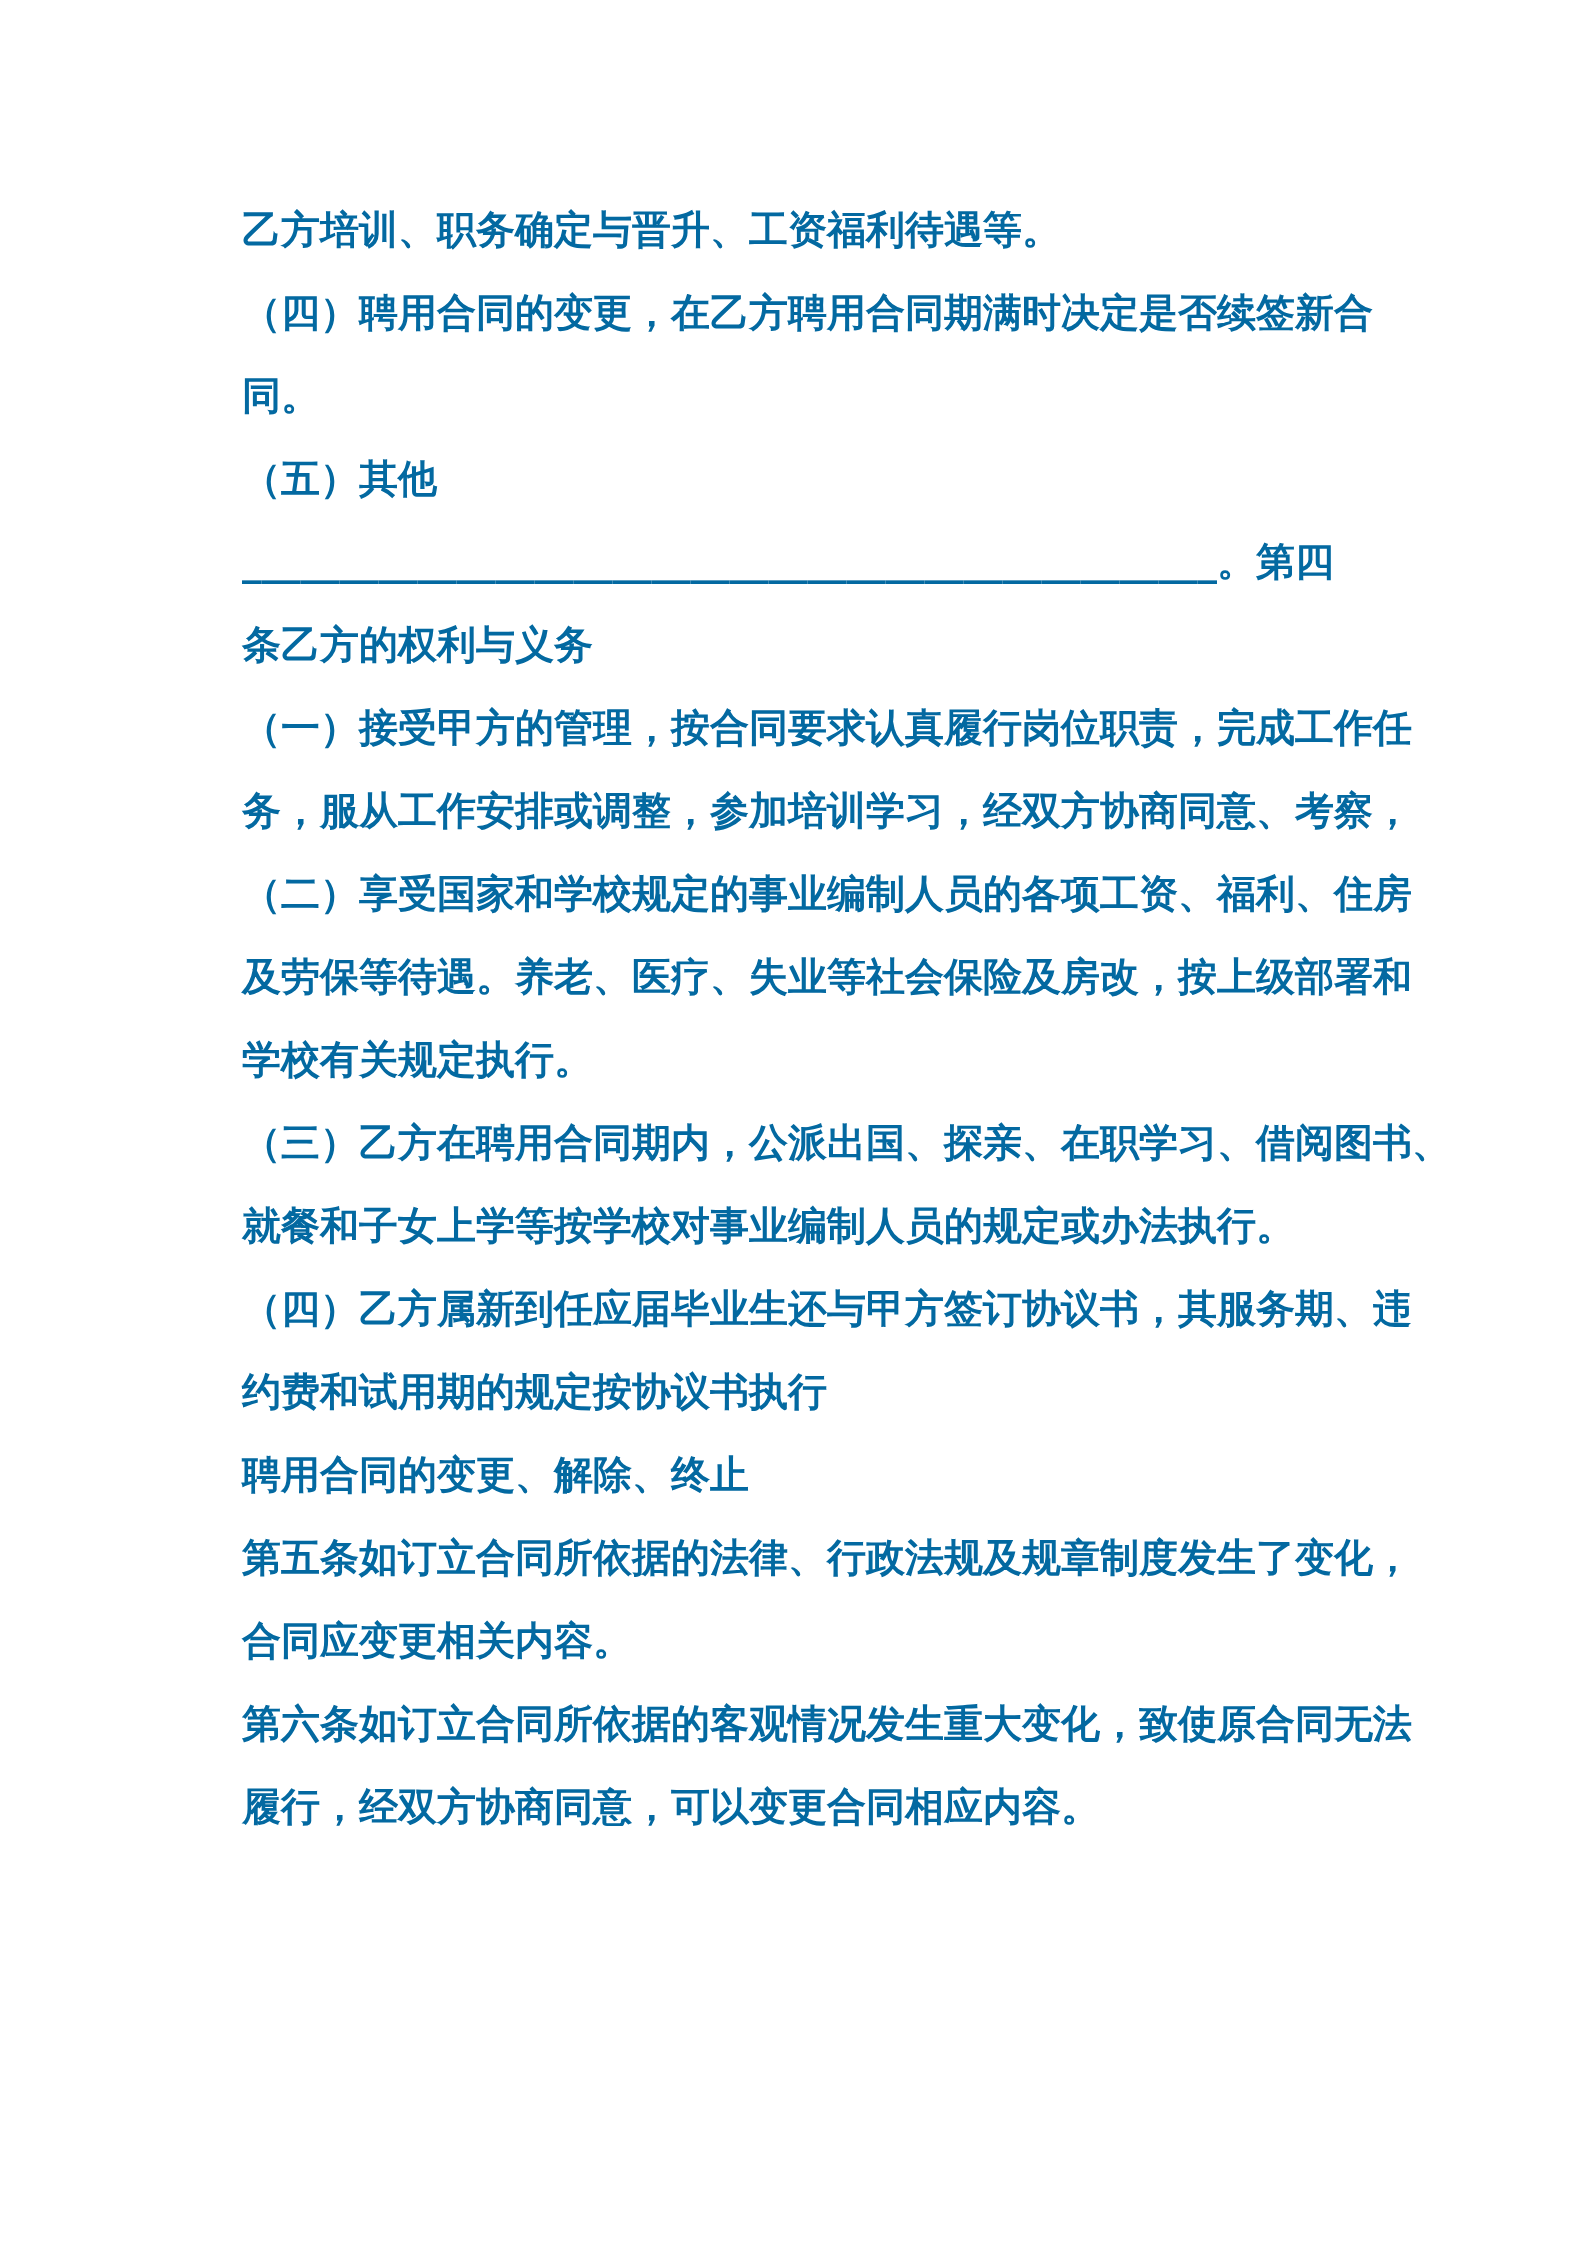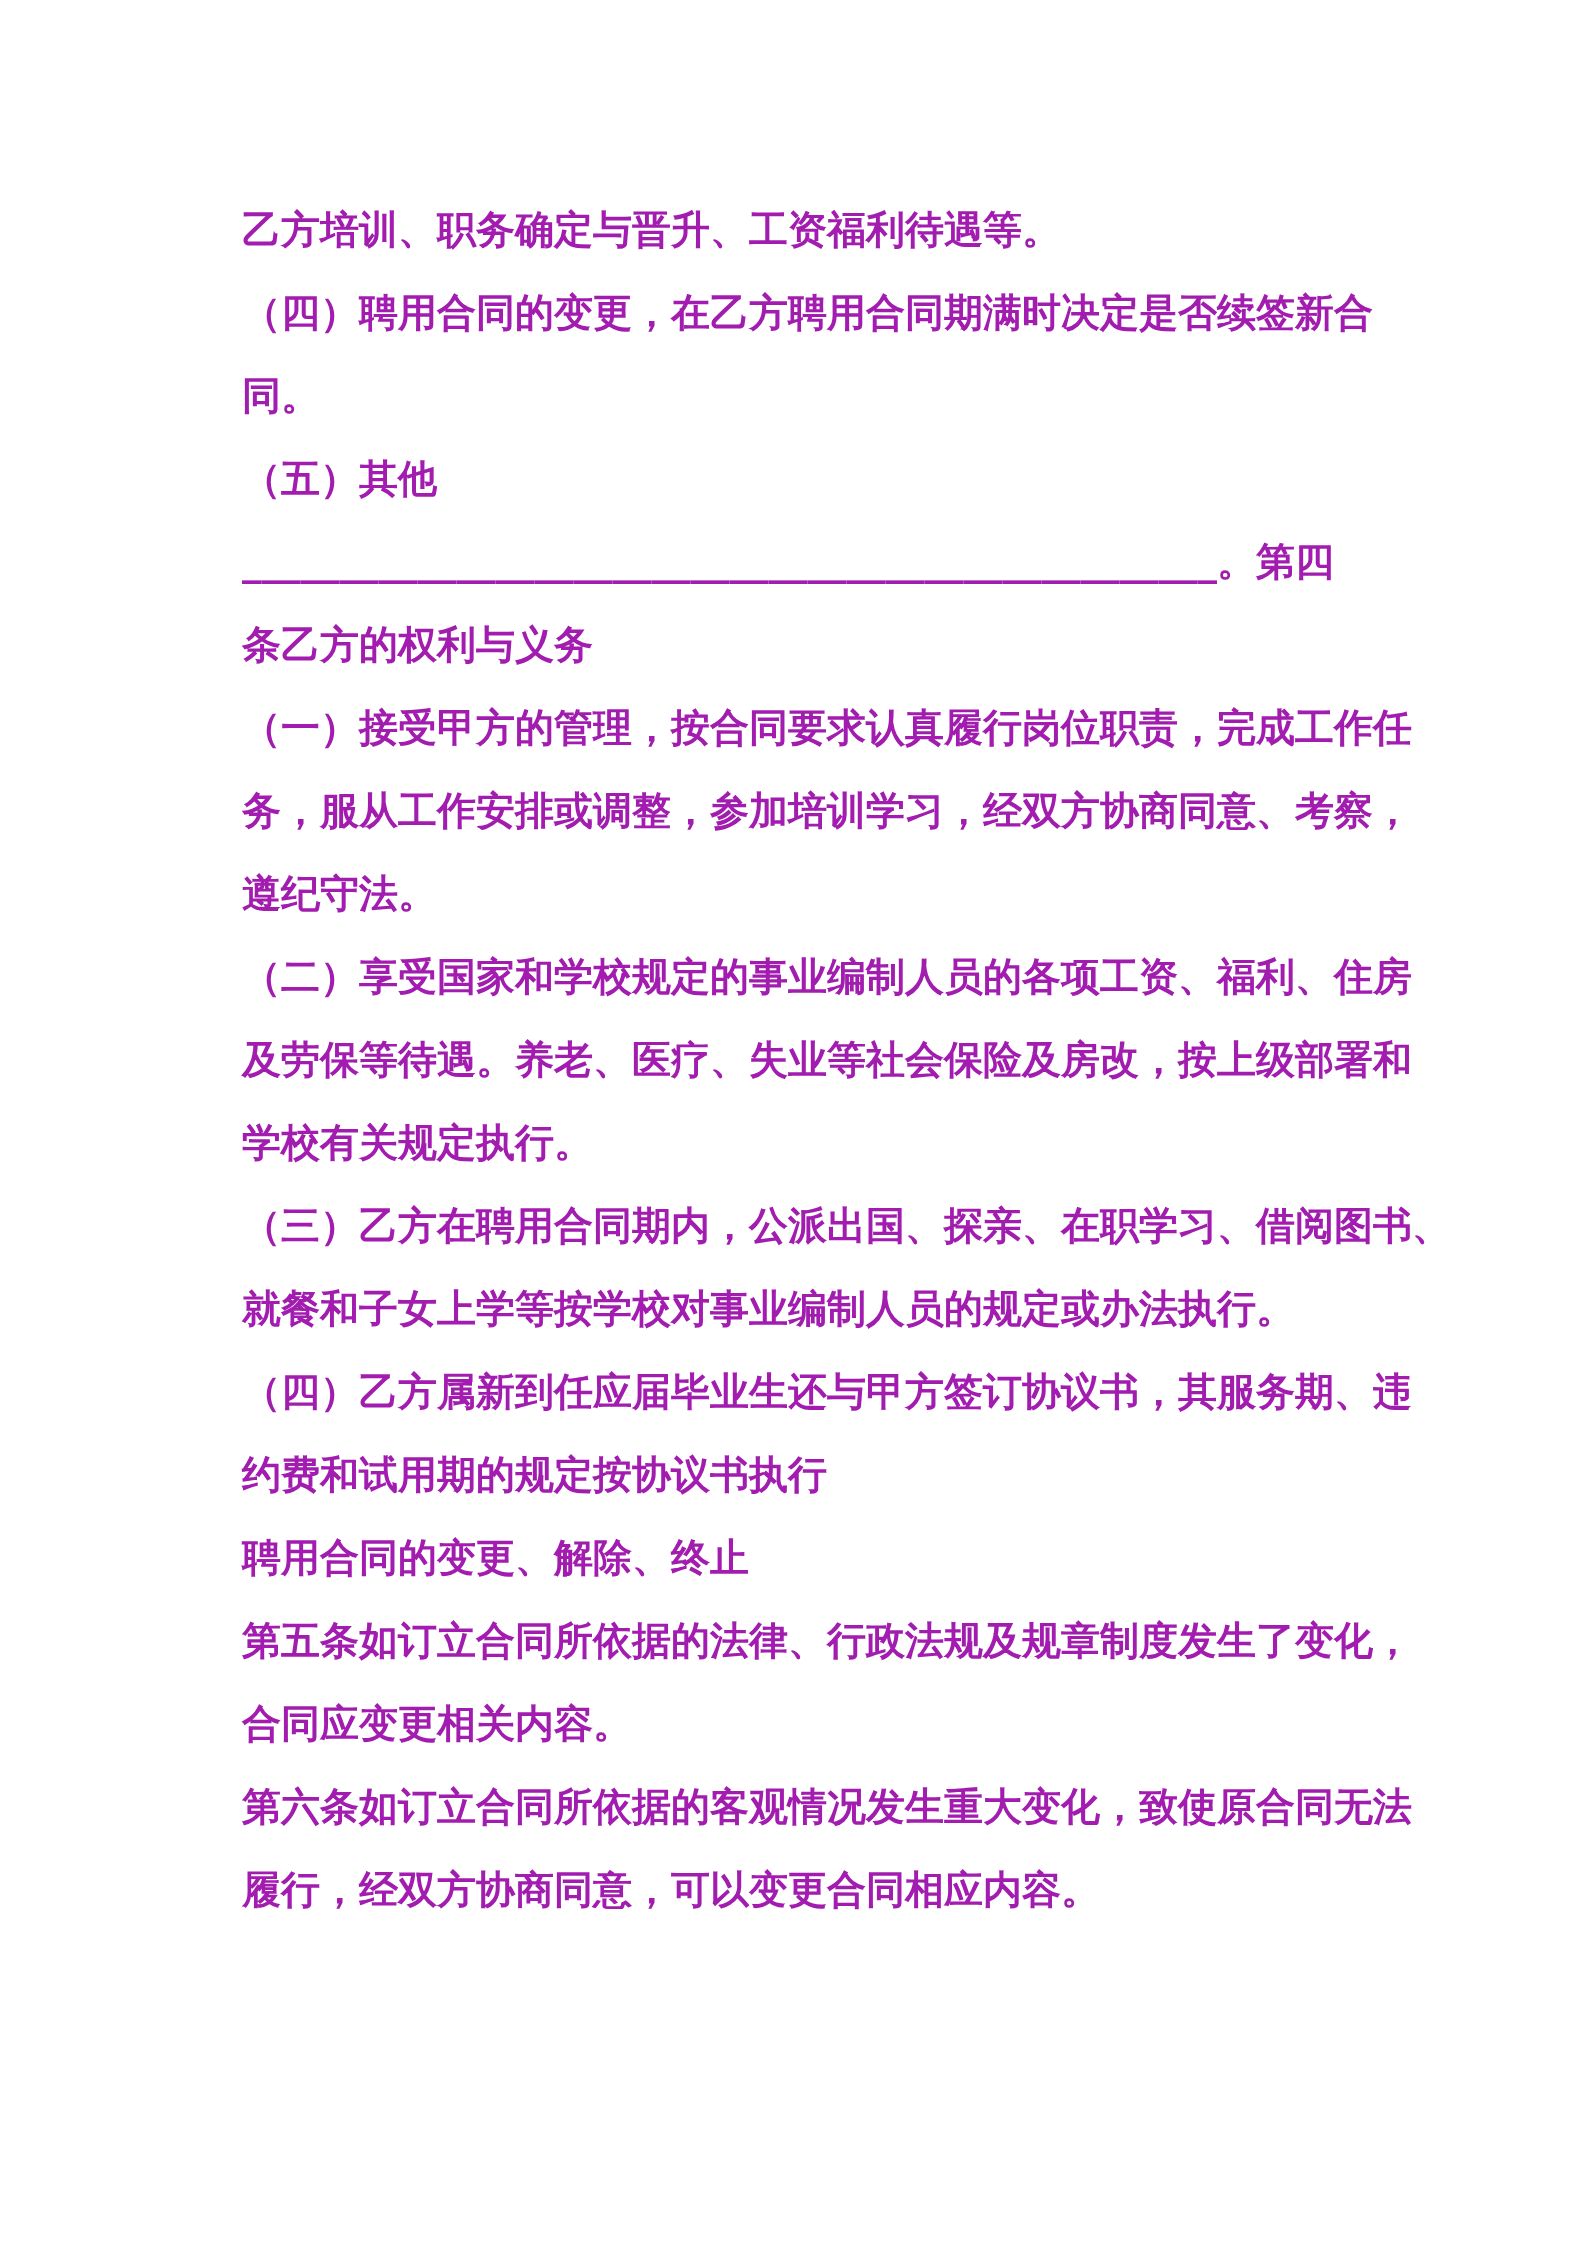--- a/index.html
+++ b/index.html
@@ -26,40 +26,39 @@
     position: absolute;
     left: 242px;
     top: 188px;
     width: 1110px;
   }
   .line {
     height: 83px;
     line-height: 83px;
     font-size: 39px;
     font-weight: bold;
-    color: #a21caf;
+    color: #0369a1;
     white-space: nowrap;
     letter-spacing: 0px;
     font-family: "DejaVu Sans", sans-serif;
   }
 </style>
 </head>
 <body>
 
 <div class="page">
   <div class="content">
       <div class="line">乙方培训、职务确定与晋升、工资福利待遇等。</div>
       <div class="line">（四）聘用合同的变更，在乙方聘用合同期满时决定是否续签新合</div>
       <div class="line">同。</div>
       <div class="line">（五）其他</div>
       <div class="line">__________________________________________________。第四</div>
       <div class="line">条乙方的权利与义务</div>
       <div class="line">（一）接受甲方的管理，按合同要求认真履行岗位职责，完成工作任</div>
       <div class="line">务，服从工作安排或调整，参加培训学习，经双方协商同意、考察，</div>
-      <div class="line">遵纪守法。</div>
       <div class="line">（二）享受国家和学校规定的事业编制人员的各项工资、福利、住房</div>
       <div class="line">及劳保等待遇。养老、医疗、失业等社会保险及房改，按上级部署和</div>
       <div class="line">学校有关规定执行。</div>
       <div class="line">（三）乙方在聘用合同期内，公派出国、探亲、在职学习、借阅图书、</div>
       <div class="line">就餐和子女上学等按学校对事业编制人员的规定或办法执行。</div>
       <div class="line">（四）乙方属新到任应届毕业生还与甲方签订协议书，其服务期、违</div>
       <div class="line">约费和试用期的规定按协议书执行</div>
       <div class="line">聘用合同的变更、解除、终止</div>
       <div class="line">第五条如订立合同所依据的法律、行政法规及规章制度发生了变化，</div>
       <div class="line">合同应变更相关内容。</div>

